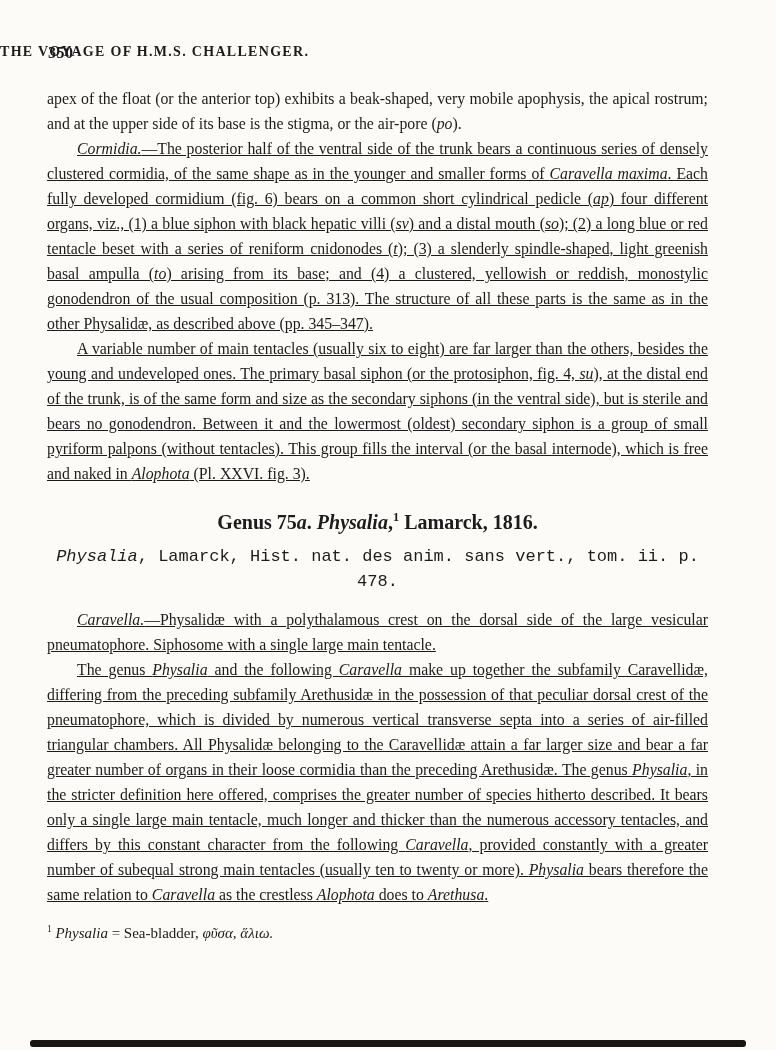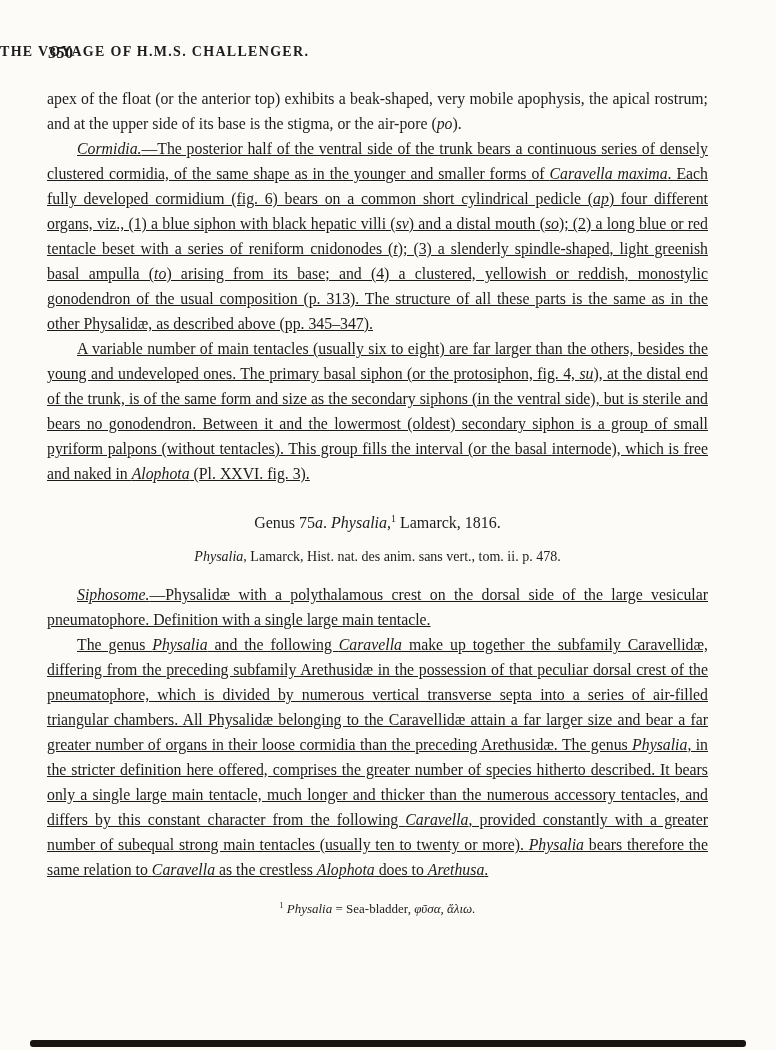--- a/index.html
+++ b/index.html
@@ -51,32 +51,33 @@
   .it {
     font-style: italic;
   }
   sup {
     font-size: 0.62em;
     line-height: 0;
   }
   .genus-heading {
     margin: 24px 0 9px 0;
     text-align: center;
-    font-size: 16px;
-    font-weight: normal;
+    font-size: 20px;
+    font-weight: bold;
     text-indent: 0;
   }
   .genus-ref {
     text-align: center;
-    font-size: 14px;
+    font-size: 17px;
     margin: 0 0 13px 0;
+    font-family: Liberation Mono, monospace;
   }
   .footnote {
-    text-align: center;
-    font-size: 13px;
+    text-align: left;
+    font-size: 15px;
     margin-top: 14px;
   }
   .scan-bar {
     position: absolute;
     left: 30px;
     bottom: 3px;
     width: 716px;
     height: 7px;
     background: #171411;
     border-radius: 3px;
@@ -92,20 +93,20 @@
   </header>
 
   <main class="body-text">
     <p class="para"><span>apex of the float (or the anterior top) exhibits a beak-shaped, very mobile apophysis, the apical rostrum; and at the upper side of its base is the stigma, or the air-pore (</span><span class="it">po</span><span>).</span></p>
     <p class="para indent"><span class="it">Cormidia.</span><span>—The posterior half of the ventral side of the trunk bears a continuous series of densely clustered cormidia, of the same shape as in the younger and smaller forms of </span><span class="it">Caravella maxima</span><span>.  Each fully developed cormidium (fig. 6) bears on a common short cylindrical pedicle (</span><span class="it">ap</span><span>) four different organs, viz., (1) a blue siphon with black hepatic villi (</span><span class="it">sv</span><span>) and a distal mouth (</span><span class="it">so</span><span>); (2) a long blue or red tentacle beset with a series of reniform cnidonodes (</span><span class="it">t</span><span>); (3) a slenderly spindle-shaped, light greenish basal ampulla (</span><span class="it">to</span><span>) arising from its base; and (4) a clustered, yellowish or reddish, monostylic gonodendron of the usual composition (p. 313).  The structure of all these parts is the same as in the other Physalidæ, as described above (pp. 345–347).</span></p>
     <p class="para indent"><span>A variable number of main tentacles (usually six to eight) are far larger than the others, besides the young and undeveloped ones.  The primary basal siphon (or the protosiphon, fig. 4, </span><span class="it">su</span><span>), at the distal end of the trunk, is of the same form and size as the secondary siphons (in the ventral side), but is sterile and bears no gonodendron.  Between it and the lowermost (oldest) secondary siphon is a group of small pyriform palpons (without tentacles).  This group fills the interval (or the basal internode), which is free and naked in </span><span class="it">Alophota</span><span> (Pl. XXVI. fig. 3).</span></p>
 
     <h2 class="genus-heading"><span>Genus 75</span><span class="it">a</span><span>.  </span><span class="it">Physalia</span><span>,</span><sup>1</sup><span> Lamarck, 1816.</span></h2>
     <div class="genus-ref"><span class="it">Physalia</span><span>, Lamarck, Hist. nat. des anim. sans vert., tom. ii. p. 478.</span></div>
 
-    <p class="para indent"><span class="it">Siphosome.</span><span>—Physalidæ with a polythalamous crest on the dorsal side of the large vesicular pneumatophore.  Definition with a single large main tentacle.</span></p>
+    <p class="para indent"><span class="it">Caravella.</span><span>—Physalidæ with a polythalamous crest on the dorsal side of the large vesicular pneumatophore.  Siphosome with a single large main tentacle.</span></p>
     <p class="para indent"><span>The genus </span><span class="it">Physalia</span><span> and the following </span><span class="it">Caravella</span><span> make up together the subfamily Caravellidæ, differing from the preceding subfamily Arethusidæ in the possession of that peculiar dorsal crest of the pneumatophore, which is divided by numerous vertical transverse septa into a series of air-filled triangular chambers.  All Physalidæ belonging to the Caravellidæ attain a far larger size and bear a far greater number of organs in their loose cormidia than the preceding Arethusidæ.  The genus </span><span class="it">Physalia</span><span>, in the stricter definition here offered, comprises the greater number of species hitherto described.  It bears only a single large main tentacle, much longer and thicker than the numerous accessory tentacles, and differs by this constant character from the following </span><span class="it">Caravella</span><span>, provided constantly with a greater number of subequal strong main tentacles (usually ten to twenty or more).  </span><span class="it">Physalia</span><span> bears therefore the same relation to </span><span class="it">Caravella</span><span> as the crestless </span><span class="it">Alophota</span><span> does to </span><span class="it">Arethusa</span><span>.</span></p>
 
     <div class="footnote"><sup>1</sup><span> </span><span class="it">Physalia</span><span> = Sea-bladder, </span><span class="it">φῦσα, ἅλιω.</span></div>
   </main>
 
   <div class="scan-bar"></div>
 </div>
 
 </body></html>

